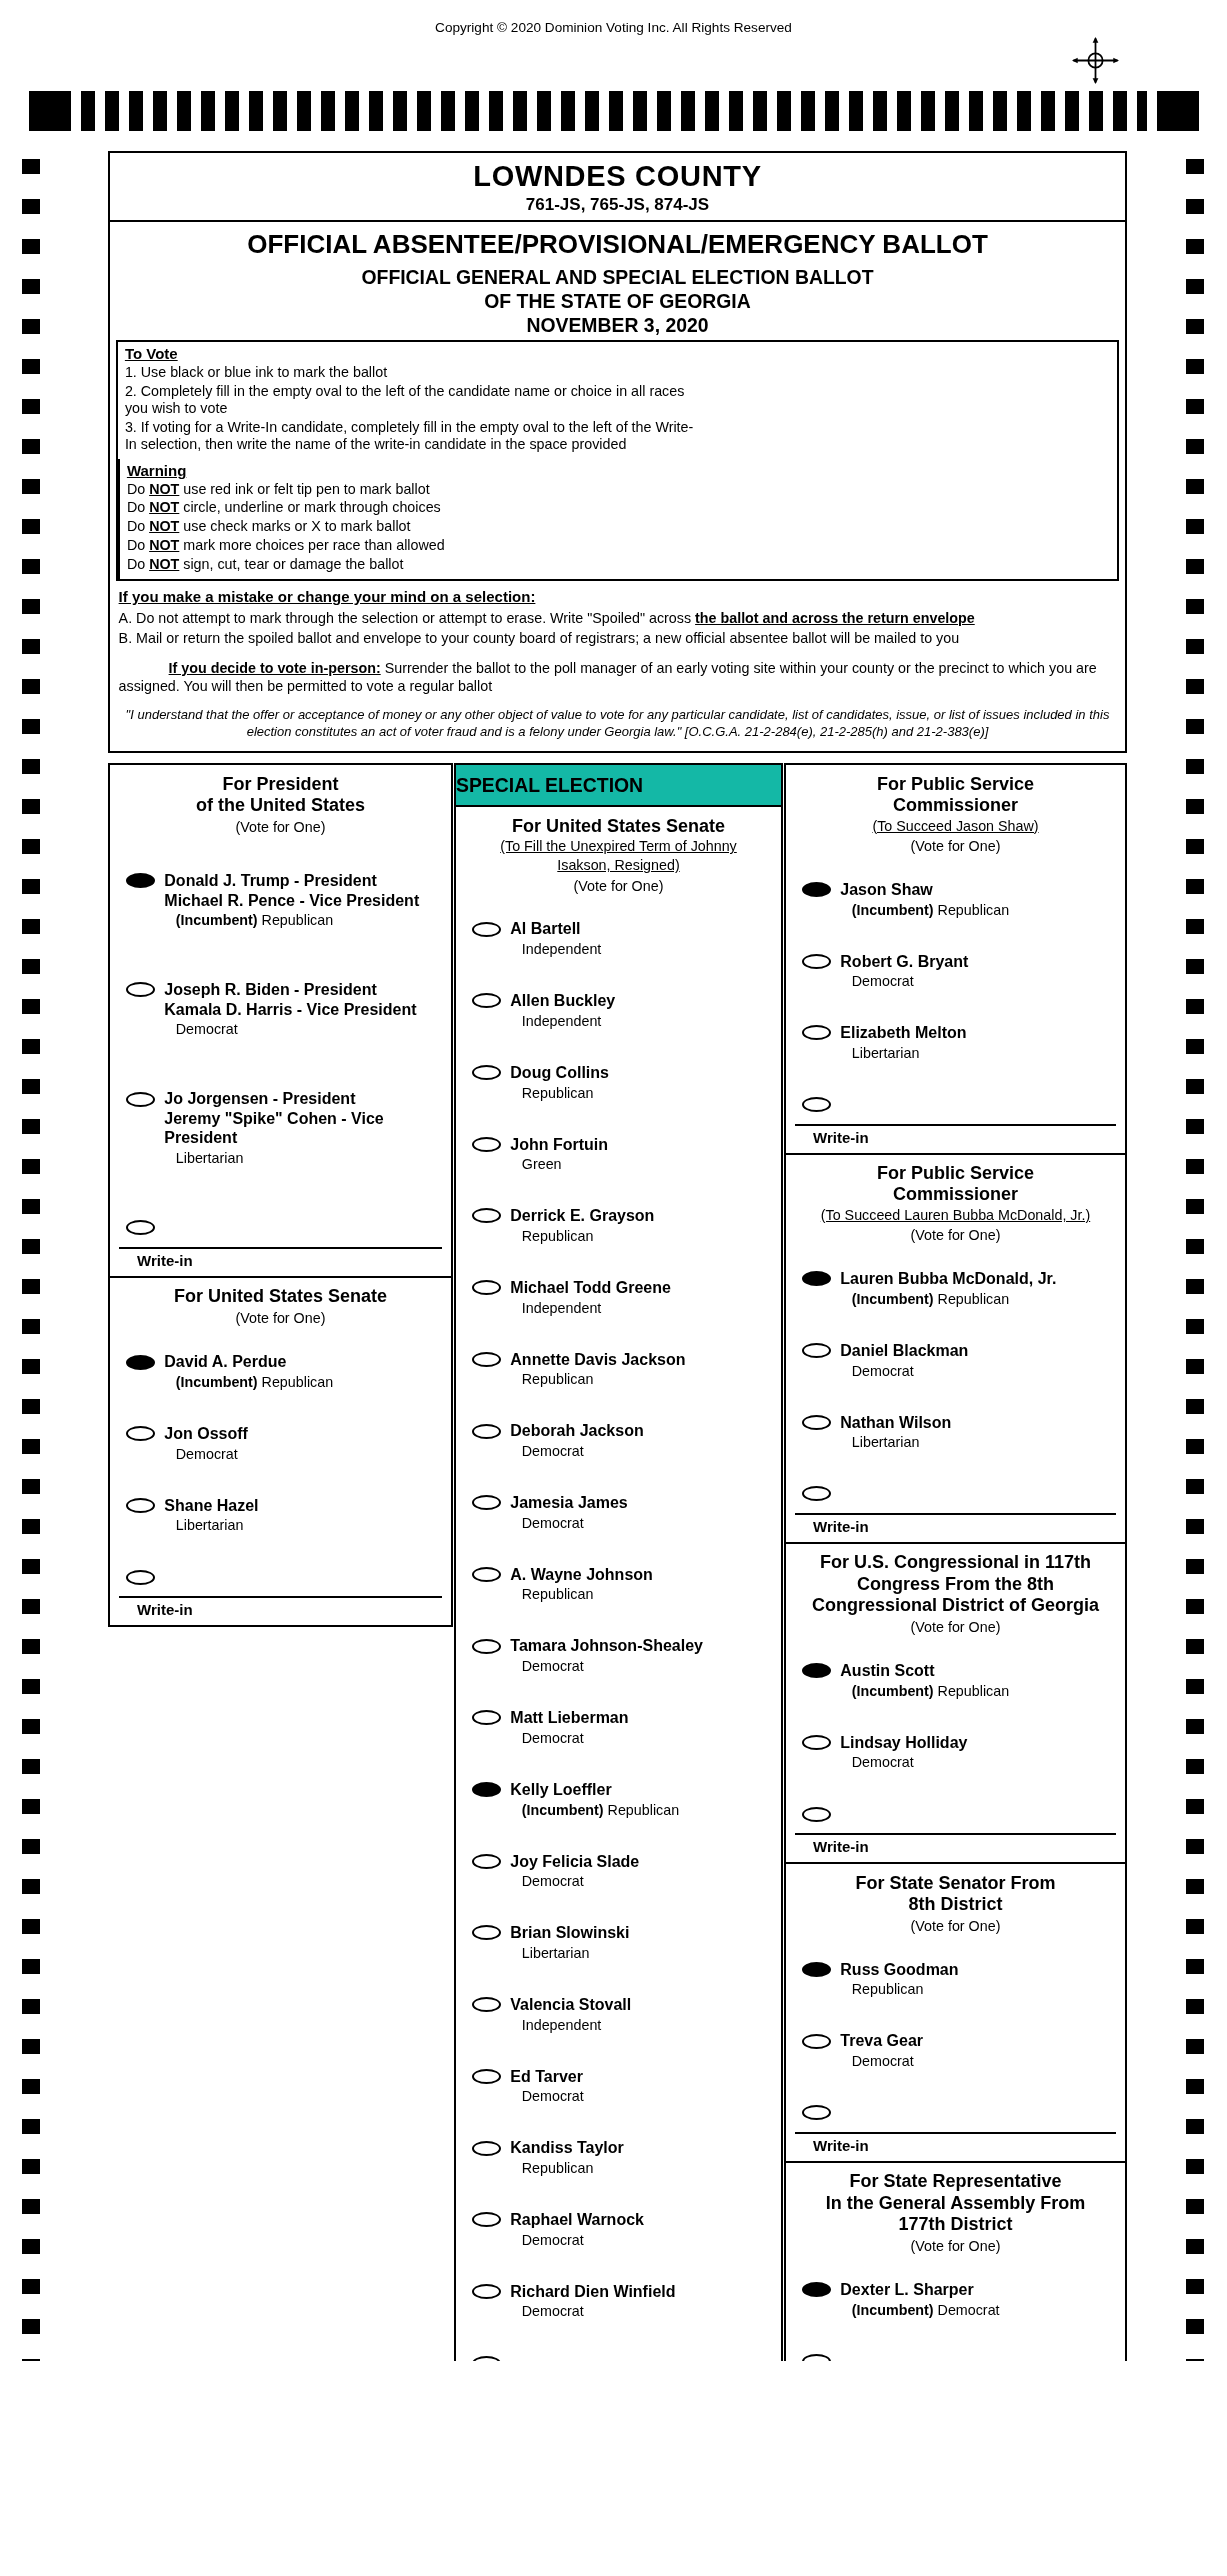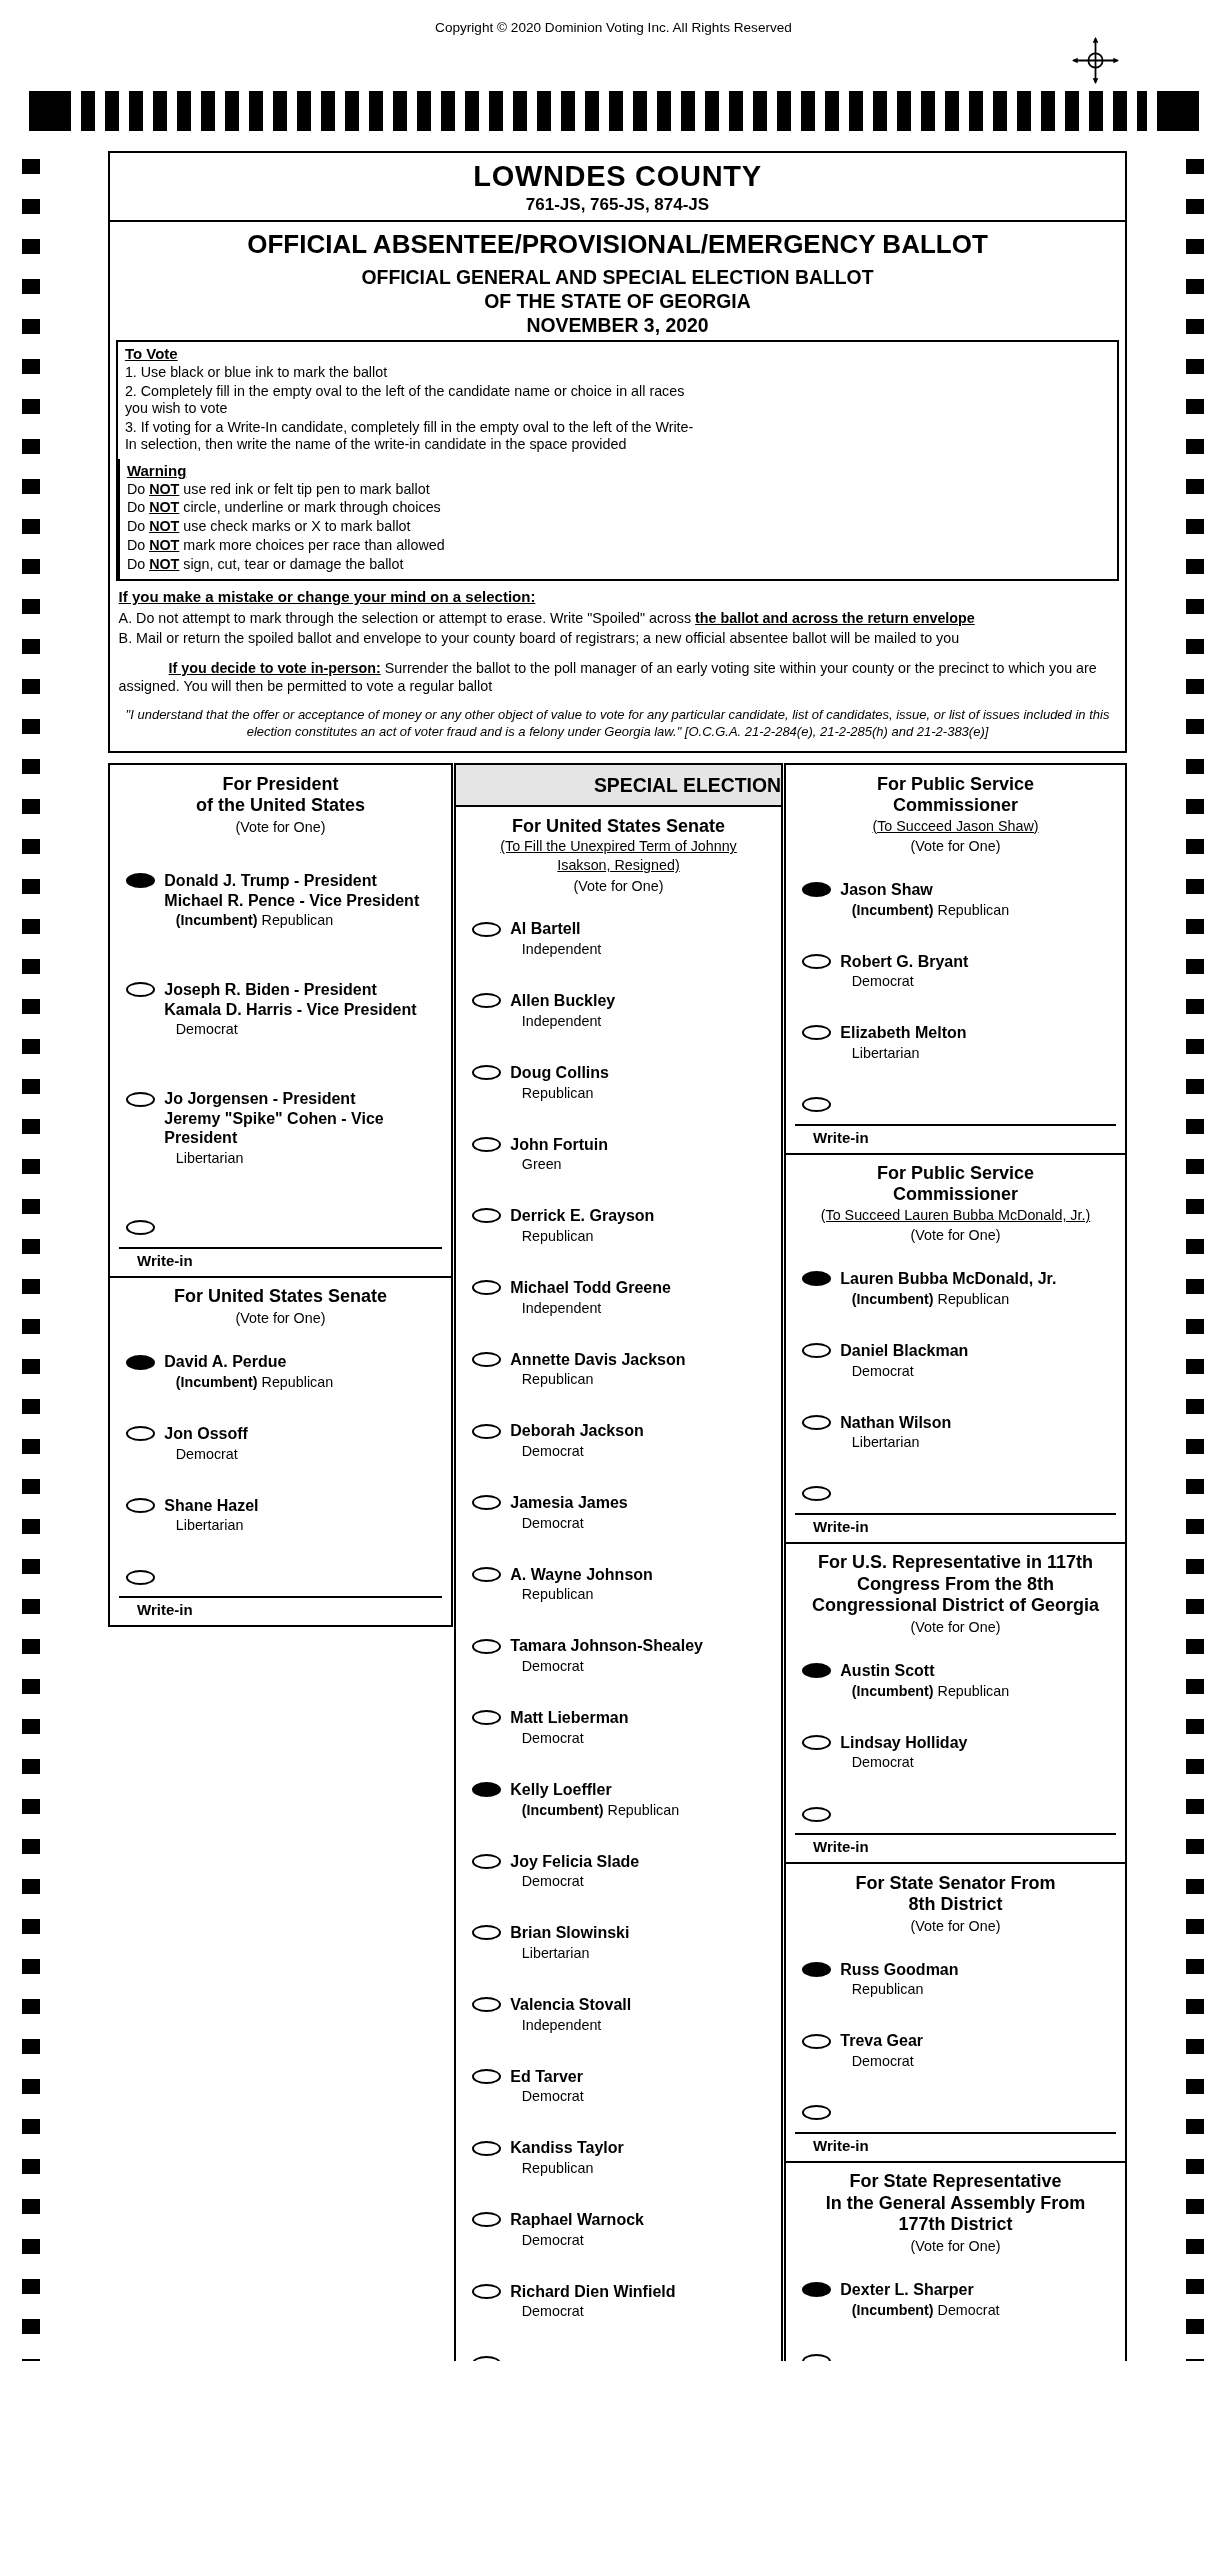--- a/index.html
+++ b/index.html
@@ -38,21 +38,21 @@
   .ins-item { font-size:14.3px; line-height:1.22; margin-top:1.4px; }
   .bu { font-weight:bold; text-decoration:underline; }
   .mistake { padding:7.2px 8.6px 1.4px; font-size:14.3px; }
   .mistake-title { font-weight:bold; text-decoration:underline; font-size:15px; margin-bottom:4.3px; }
   .mistake-line { margin-top:2.2px; line-height:1.25; }
   .inperson { padding:10px 8.6px 1.4px; font-size:14.3px; line-height:1.3; text-indent:50px; }
   .legal { font-style:italic; font-size:13px; text-align:center; padding:10px 11.5px 10px; line-height:1.3; }
   
   .columns { display:flex; justify-content:space-between; align-items:flex-start; margin-top:10px; }
   .colA { width:345px; } .colB { width:329px; } .colC { width:343px; }
-  .sect-head { border:2.2px solid #000; text-align:right; font-weight:bold; font-size:19.4px; padding:8.6px 0; background:#e5e5e5; }
+  .sect-head { border:2.2px solid #000; text-align:left; font-weight:bold; font-size:19.4px; padding:8.6px 0; background:#14b8a6; }
   .sect-head + .contest { margin-top:-2.2px; }
   .contest { border:2.2px solid #000; background:#fff; }
   .contest + .contest { margin-top:-2.2px; }
   .chead { text-align:center; padding:8.6px 7.2px 2.9px; }
   .ctitle { font-size:18px; font-weight:bold; line-height:1.18; }
   .cnote { font-size:14.3px; line-height:1.22; margin-top:1.4px;text-decoration:underline; }
   .cvotefor { font-size:14.3px; margin-top:2.9px; }
   .cbody { padding:23px 0 0 16px; }
   .wide-gap .cbody { padding-top:33px; }
   .cand { display:flex; margin-bottom:34px; }
@@ -443,21 +443,21 @@
               </div>
               <div class="cand wrow">
                 <div class="oval"></div>
               </div>
             </div>
             <div class="wline"></div>
             <div class="wlabel">Write-in</div>
           </div>
           <div class="contest">
             <div class="chead">
-              <div class="ctitle">For U.S. Representative in 117th</div>
+              <div class="ctitle">For U.S. Congressional in 117th</div>
               <div class="ctitle">Congress From the 8th</div>
               <div class="ctitle">Congressional District of Georgia</div>
               <div class="cvotefor">(Vote for One)</div>
             </div>
             <div class="cbody">
               <div class="cand">
                 <div class="oval filled"></div>
                 <div class="ctext">
                   <div class="cname">Austin Scott</div>
                   <div class="cparty"><b>(Incumbent)</b> Republican</div>

